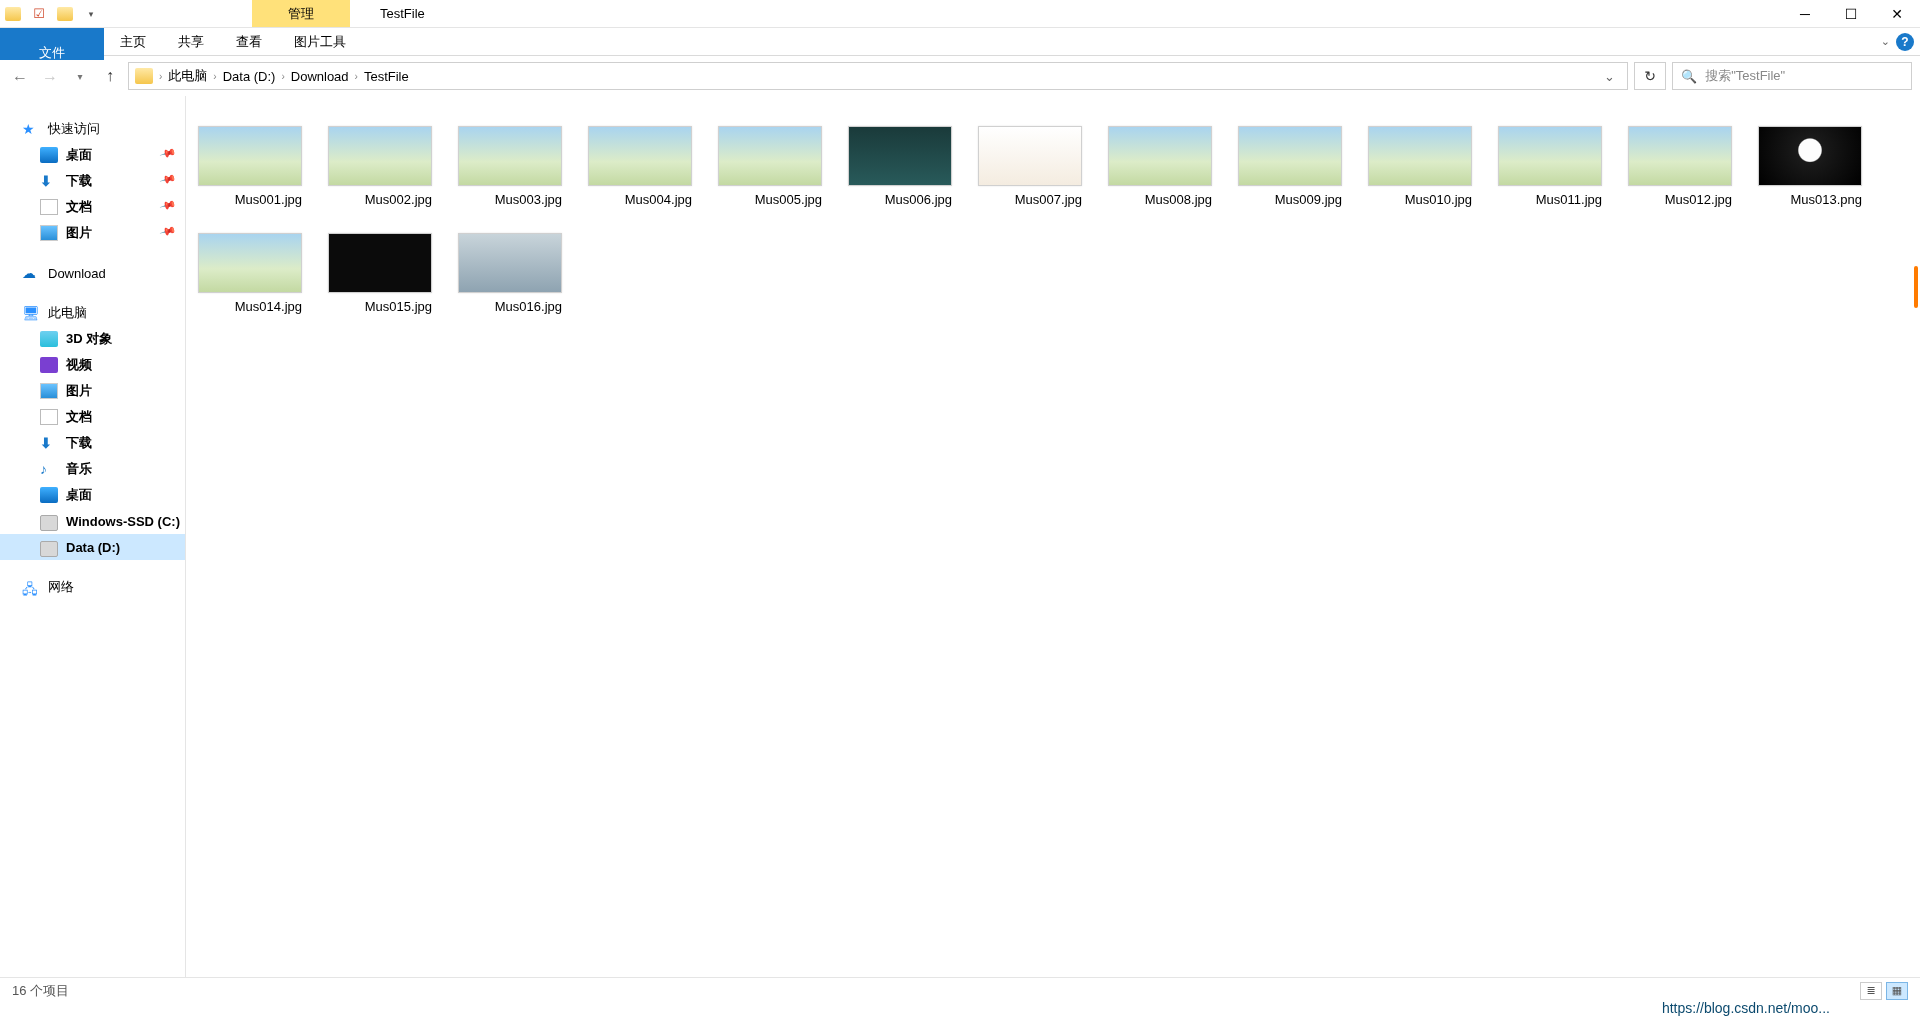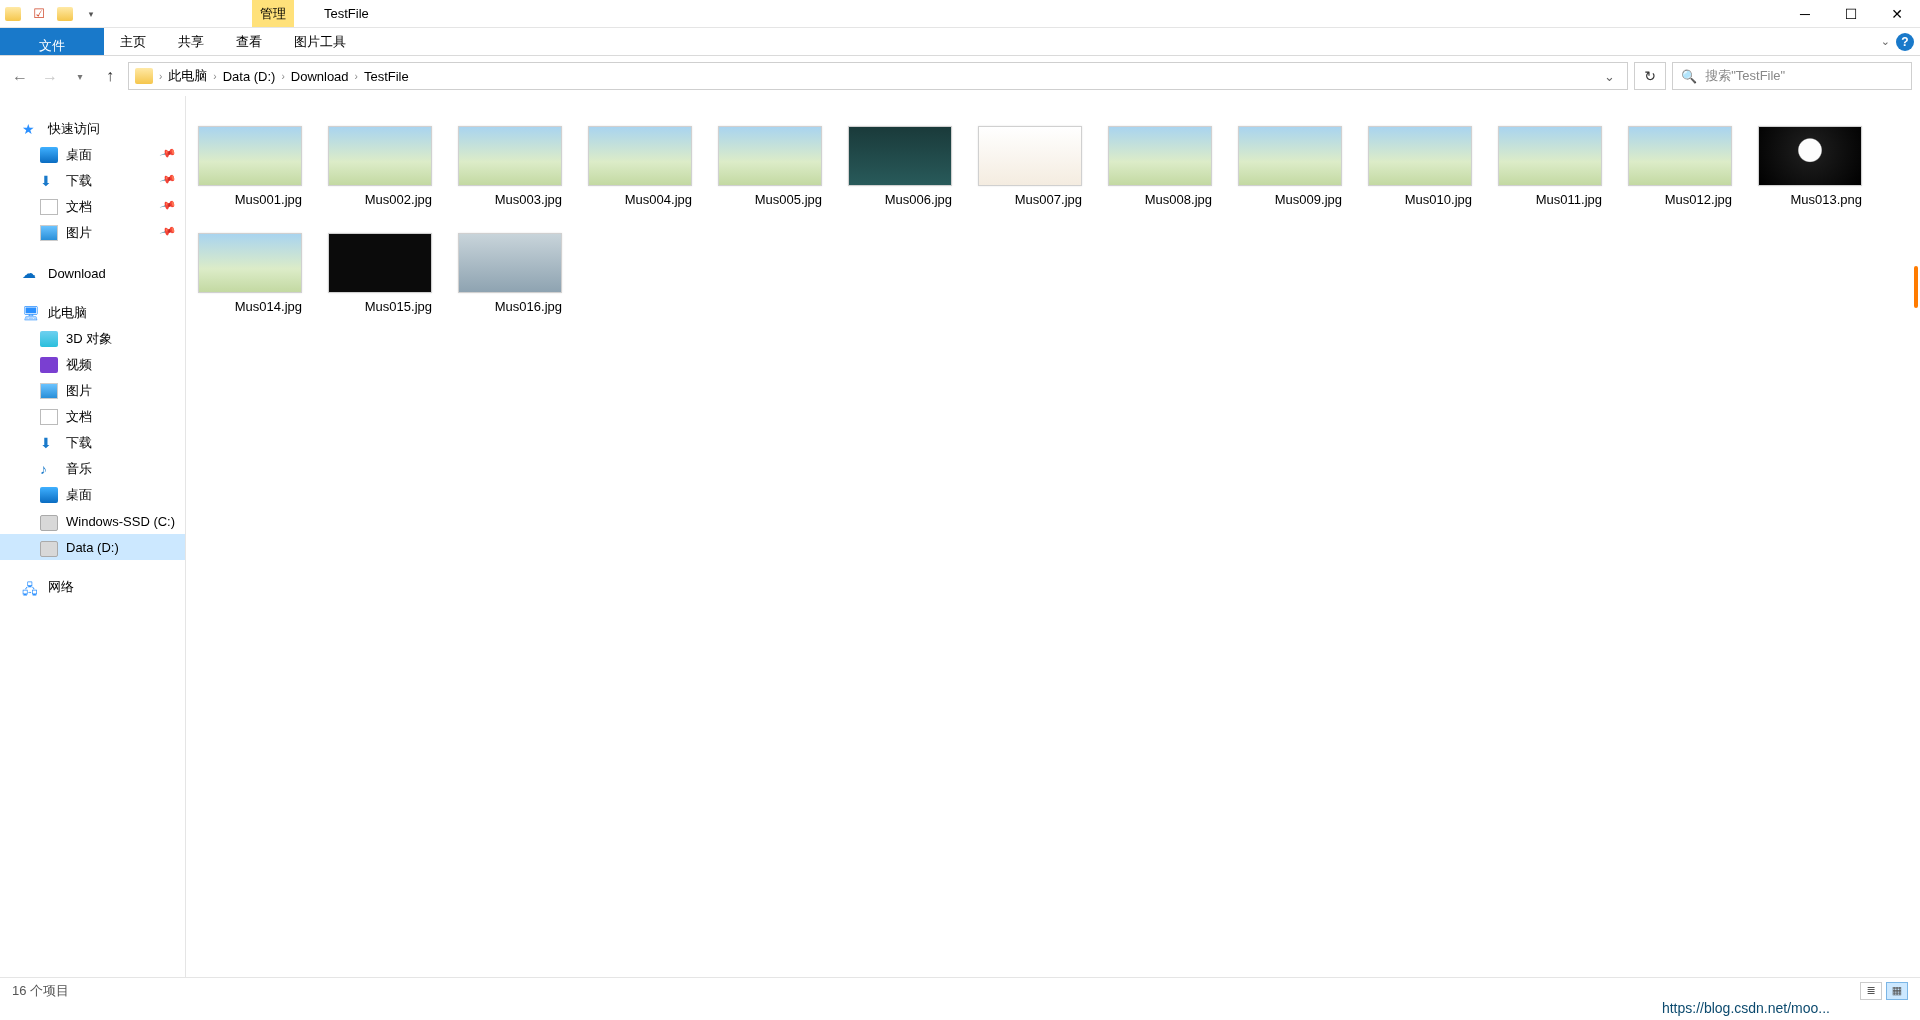--- a/index.html
+++ b/index.html
@@ -2,29 +2,29 @@
 <html><head>
 <meta charset="utf-8">
 <style>
 * { margin: 0; padding: 0; box-sizing: border-box; font-family: "Segoe UI", "Microsoft YaHei", sans-serif; }
 body { width: 1920px; height: 1020px; background: #fff; overflow: hidden; font-size: 12px; color: #000; position: relative; }
 
 
 .titlebar { height: 28px; display: flex; align-items: center; background: #fff; border-bottom: 1px solid #e5e5e5; }
 .titlebar .qat { display: flex; align-items: center; height: 100%; }
 .titlebar .qat .qicon { width: 26px; height: 100%; display: flex; align-items: center; justify-content: center; }
-.titlebar .ctx-tab { background: #ffe17a; color: #000; height: 100%; padding: 0 8px; display: flex; align-items: center; margin-left: 148px; font-size: 13px; }
+.titlebar .ctx-tab { background: #ffe17a; color: #000; height: 100%; padding: 0 36px; display: flex; align-items: center; margin-left: 148px; font-size: 13px; }
 .titlebar .wintitle { margin-left: 30px; font-size: 13px; }
 .titlebar .winctrl { margin-left: auto; display: flex; height: 100%; }
 .titlebar .winctrl div { width: 46px; display: flex; align-items: center; justify-content: center; font-size: 14px; }
 
 
 .ribbon { height: 28px; display: flex; align-items: stretch; background: #fff; border-bottom: 1px solid #dadada; }
 .ribbon .tab { padding: 0 16px; display: flex; align-items: center; font-size: 13px; cursor: default; }
-.ribbon .tab.file { background: #1979ca; color: #fff; padding: 9px 20px; }
+.ribbon .tab.file { background: #1979ca; color: #fff; padding: 16px 20px; }
 .ribbon .tab.ctx { color: #000; }
 .ribbon .spacer { flex: 1; }
 .ribbon .rb-right { display: flex; align-items: center; padding-right: 6px; gap: 6px; }
 .rb-help { width: 18px; height: 18px; border-radius: 50%; background: #1979ca; color: #fff; display: flex; align-items: center; justify-content: center; font-size: 12px; font-weight: bold; }
 
 
 .navrow { height: 40px; display: flex; align-items: center; padding: 0 8px; gap: 6px; }
 .navrow .navbtn { width: 24px; height: 24px; display: flex; align-items: center; justify-content: center; color: #777; font-size: 16px; }
 .navrow .navbtn.enabled { color: #333; }
 .addrbox { flex: 1; height: 28px; border: 1px solid #cfcfcf; display: flex; align-items: center; padding: 0 6px; font-size: 13px; }
@@ -33,21 +33,21 @@
 .addrbox .folder-ico { width: 18px; height: 16px; background: linear-gradient(#ffe9a6,#f5c64c); border-radius: 2px; margin-right: 4px; }
 .addrbox .dd { margin-left: auto; color: #666; padding: 0 6px; }
 .refresh { width: 32px; height: 28px; border: 1px solid #cfcfcf; display: flex; align-items: center; justify-content: center; font-size: 14px; color: #333; }
 .searchbox { width: 240px; height: 28px; border: 1px solid #cfcfcf; display: flex; align-items: center; padding: 0 8px; color: #888; font-size: 13px; gap: 8px; }
 
 
 .main { display: flex; height: calc(100% - 28px - 28px - 40px - 26px); }
 .sidebar { width: 186px; border-right: 1px solid #e5e5e5; padding-top: 20px; overflow: hidden; }
 .sidebar .grp { margin-bottom: 14px; }
 .sidebar .item { height: 26px; display: flex; align-items: center; padding-left: 22px; font-size: 13px; position: relative; }
-.sidebar .item.sub { padding-left: 40px; }
+.sidebar .item.sub { padding-left: 40px; font-weight: bold; }
 .sidebar .item.sel { background: #cce8ff; }
 .sidebar .item .ico { width: 18px; height: 16px; margin-right: 8px; display: inline-block; }
 .sidebar .item .pin { position: absolute; right: 10px; top: 5px; color: #777; font-size: 11px; transform: rotate(30deg); }
 .ico-star { color: #2b90ff; font-size: 14px; }
 .ico-onedrive { color: #0a6cc1; font-size: 14px; }
 .ico-pc { color: #2b90ff; font-size: 14px; }
 .ico-net { color: #2b90ff; font-size: 14px; }
 .ico-desktop { background: linear-gradient(#3fb0ff,#0a6cc1); border-radius: 2px; }
 .ico-dl { color: #1979ca; font-size: 14px; }
 .ico-doc { background: #fff; border: 1px solid #bbb; }

